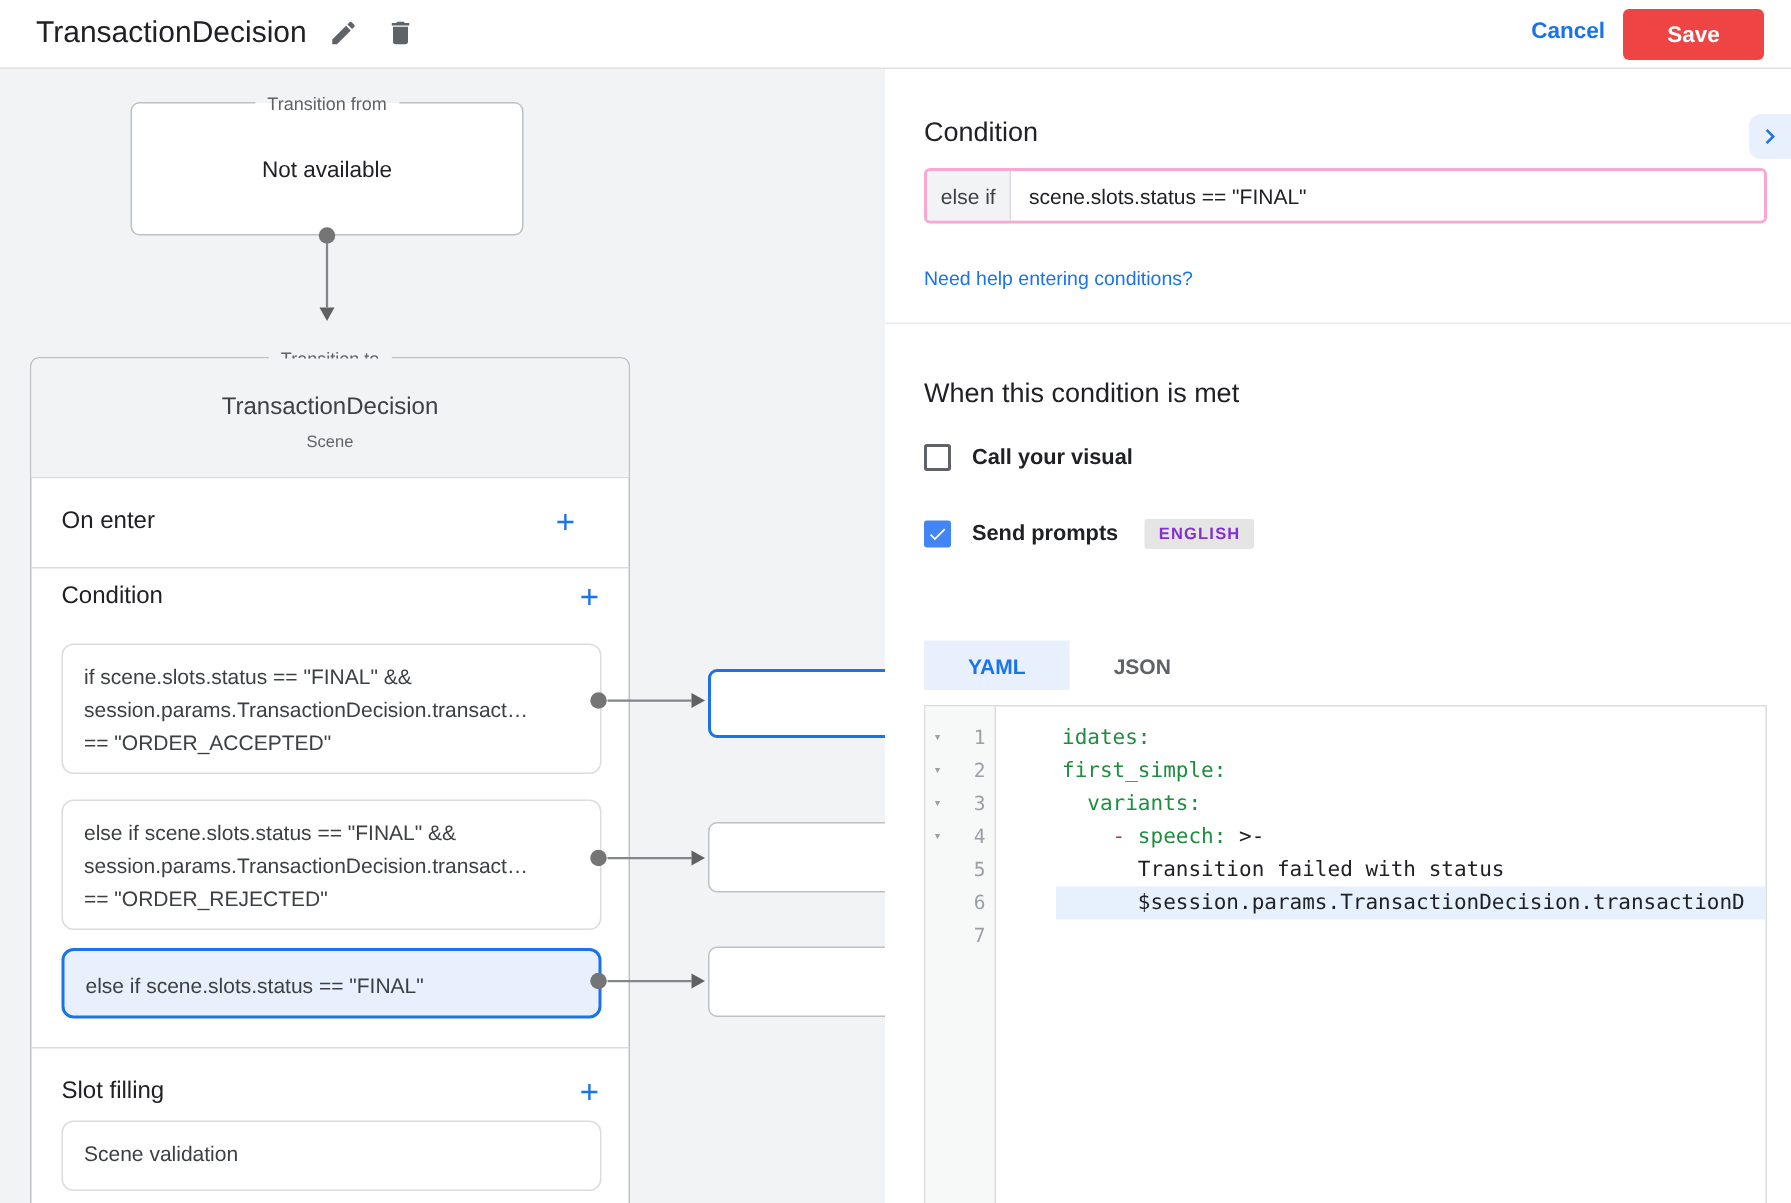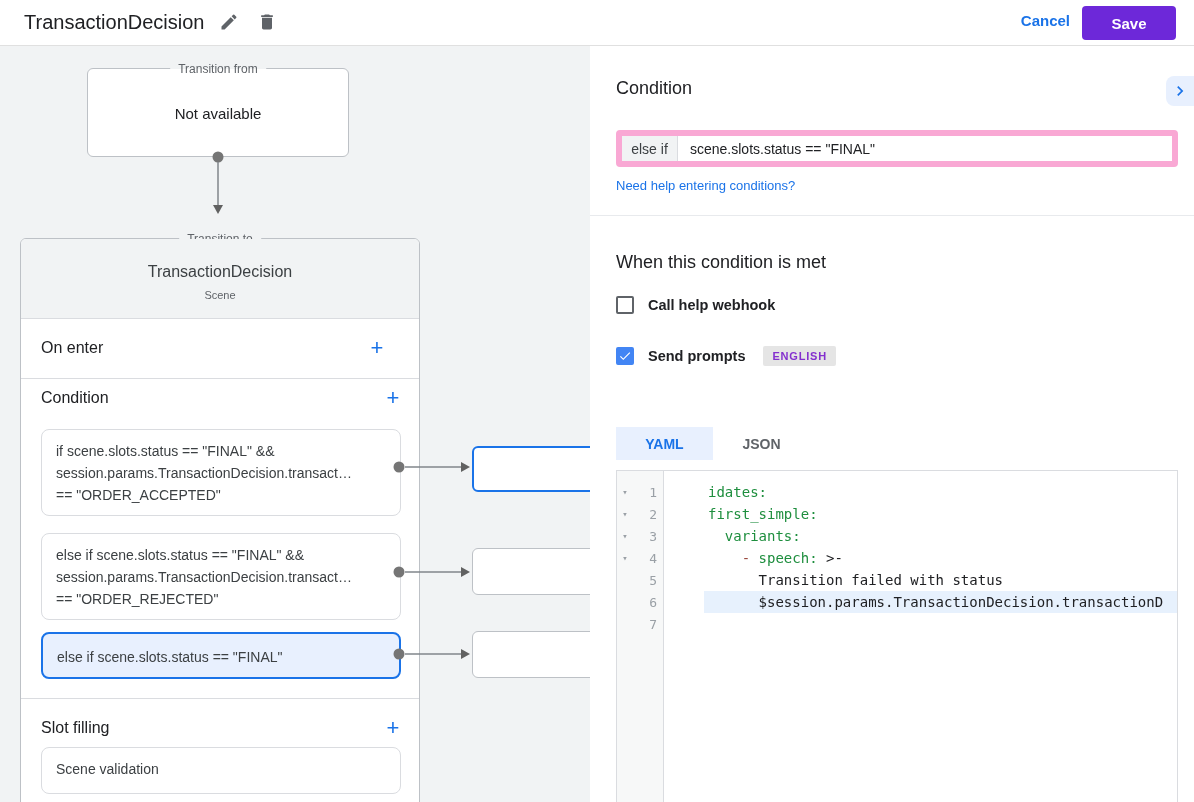--- a/index.html
+++ b/index.html
@@ -12,21 +12,21 @@
     background:#fff; border-bottom:1px solid #e0e0e0; z-index:20; }
   .topbar-title { position:absolute; left:24px; top:11px; font-size:20px; color:#202124; }
   .icon-btn { position:absolute; top:12px; width:22px; height:22px; border:none;
     background:transparent; cursor:pointer; color:#5f6368; }
   .icon-btn svg { width:20px; height:20px; fill:#5f6368; }
   .btn-edit { left:218px; }
   .btn-delete { left:256px; }
   .cancel-link { position:absolute; right:124px; top:12px; font-size:15px; font-weight:700;
     color:#1a73e8; background:none; border:none; cursor:pointer; }
   .save-btn { position:absolute; right:18px; top:6px; width:94px; height:34px;
-    background:#6d28d9; color:#fff; font-size:15px; font-weight:700;
+    background:#ef4444; color:#fff; font-size:15px; font-weight:700;
     border:none; border-radius:4px; cursor:pointer; }
 
   
   .canvas { position:absolute; left:0; top:46px; width:590px; height:756px;
     background:#f1f3f4; overflow:hidden; }
 
   .flow-fieldset { position:absolute; background:#fff; border:1px solid #bdc1c6; border-radius:6px; }
   .flow-legend { position:absolute; top:-8px; left:50%; transform:translateX(-50%);
     font-size:12px; color:#5f6368; padding:0 8px; line-height:16px; white-space:nowrap; }
   .legend-two-tone { background:linear-gradient(to bottom, #f1f3f4 0, #f1f3f4 8px, #ffffff 8px); }
@@ -69,22 +69,22 @@
     pointer-events:none; z-index:5; }
 
   
   .panel { position:absolute; left:590px; top:46px; width:604px; height:756px;
     background:#fff; overflow:hidden; }
   .panel-title { position:absolute; left:26px; top:32px; font-size:18px; color:#202124; }
   .collapse-btn { position:absolute; right:0; top:30px; width:28px; height:30px;
     background:#e8f0fe; border:none; border-radius:8px 0 0 8px; cursor:pointer; }
   .collapse-btn svg { width:20px; height:20px; fill:#1a73e8; margin-top:2px; }
 
-  .cond-input-row { position:absolute; left:26px; top:84px; width:562px; height:37px;
-    border:6px solid #f9a8d4; border-radius:4px; display:flex; overflow:hidden; }
+  .cond-input-row { position:absolute; left:26px; top:66px; width:562px; height:37px;
+    border:2px solid #f9a8d4; border-radius:4px; display:flex; overflow:hidden; }
   .cond-prefix { width:56px; background:#f1f3f4; border-right:1px solid #dadce0;
     display:flex; align-items:center; justify-content:center; font-size:14px; color:#3c4043; }
   .cond-value { flex:1; border:none; outline:none; padding:0 12px; font-size:14px;
     color:#202124; font-family:"Liberation Sans", sans-serif; background:#fff; }
 
   .help-link { position:absolute; left:26px; top:132px; font-size:13px; color:#1a73e8;
     text-decoration:none; cursor:pointer; }
   .panel-divider { position:absolute; left:0; top:169px; width:604px; height:1px; background:#e8eaed; }
 
   .when-title { position:absolute; left:26px; top:206px; font-size:18px; color:#202124; }
@@ -238,21 +238,21 @@
       <input class="cond-value" type="text" value="scene.slots.status == &quot;FINAL&quot;" style="">
     </div>
 
     <a class="help-link">Need help entering conditions?</a>
     <div class="panel-divider"></div>
 
     <div class="when-title">When this condition is met</div>
 
     <div class="check-row row-webhook">
       <div class="checkbox"></div>
-      <div class="check-label">Call help webhook</div>
+      <div class="check-label">Call your visual</div>
     </div>
 
     <div class="check-row row-prompts">
       <div class="checkbox checked">
         <span>
           <svg viewBox="0 0 24 24">
               <path d="M9 16.17 4.83 12l-1.42 1.41L9 19 21 7l-1.41-1.41z"></path>
             </svg>
         </span>
       </div>

